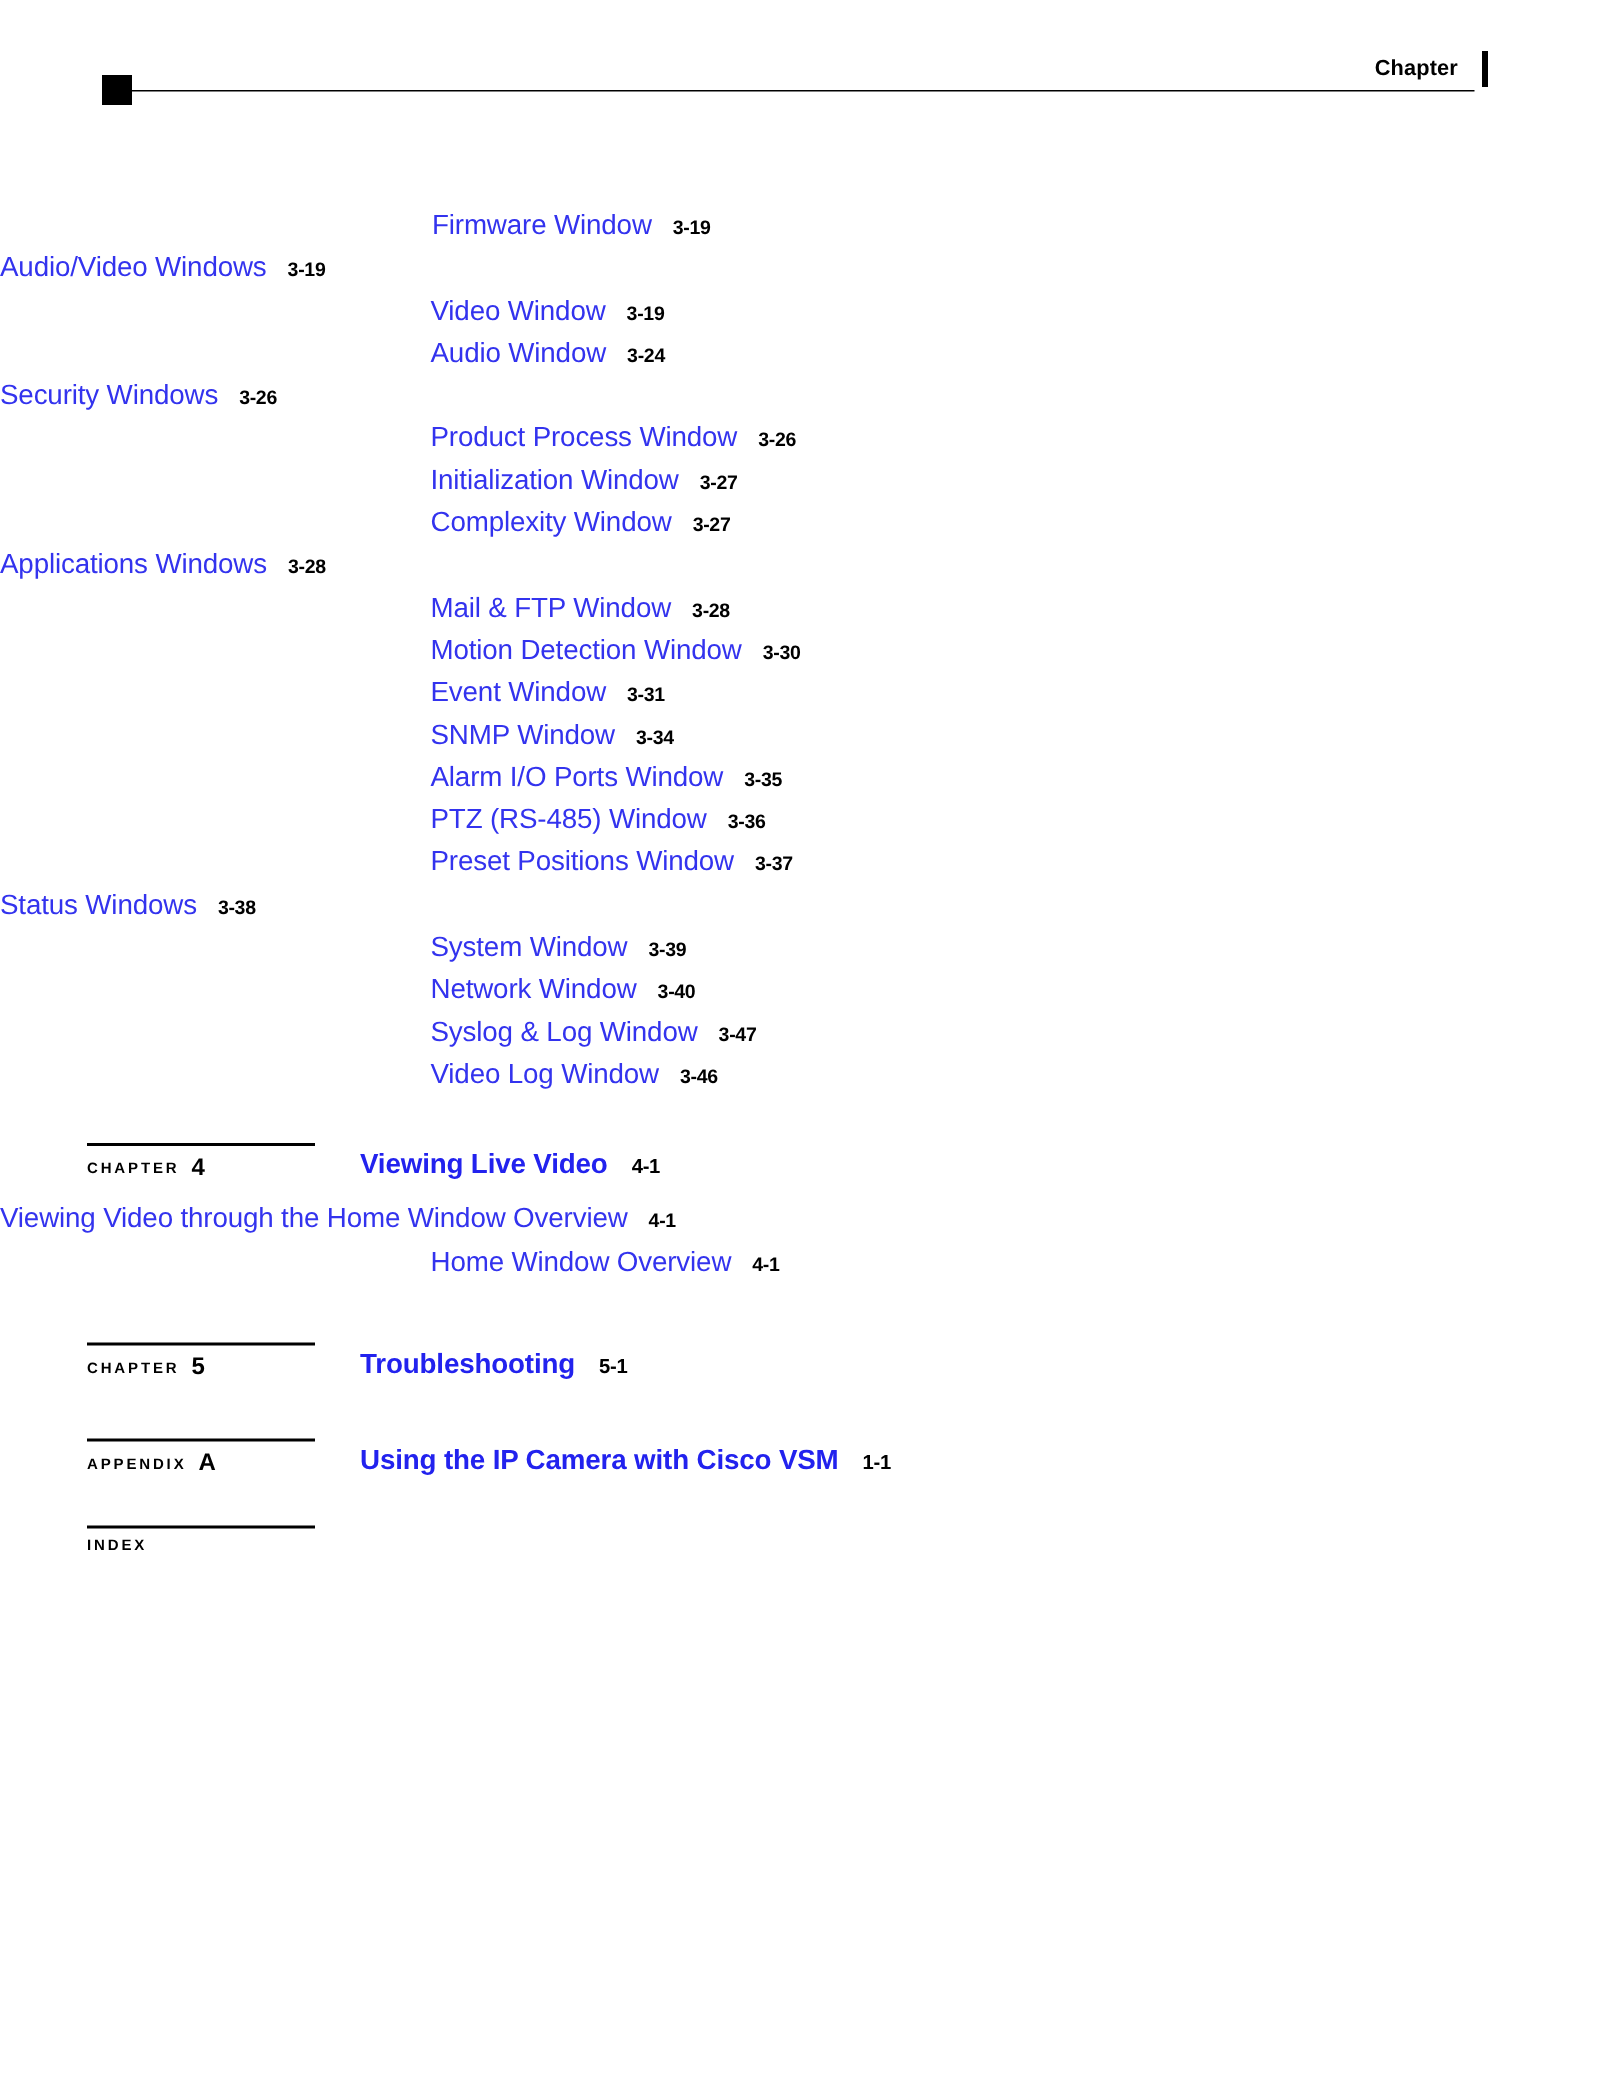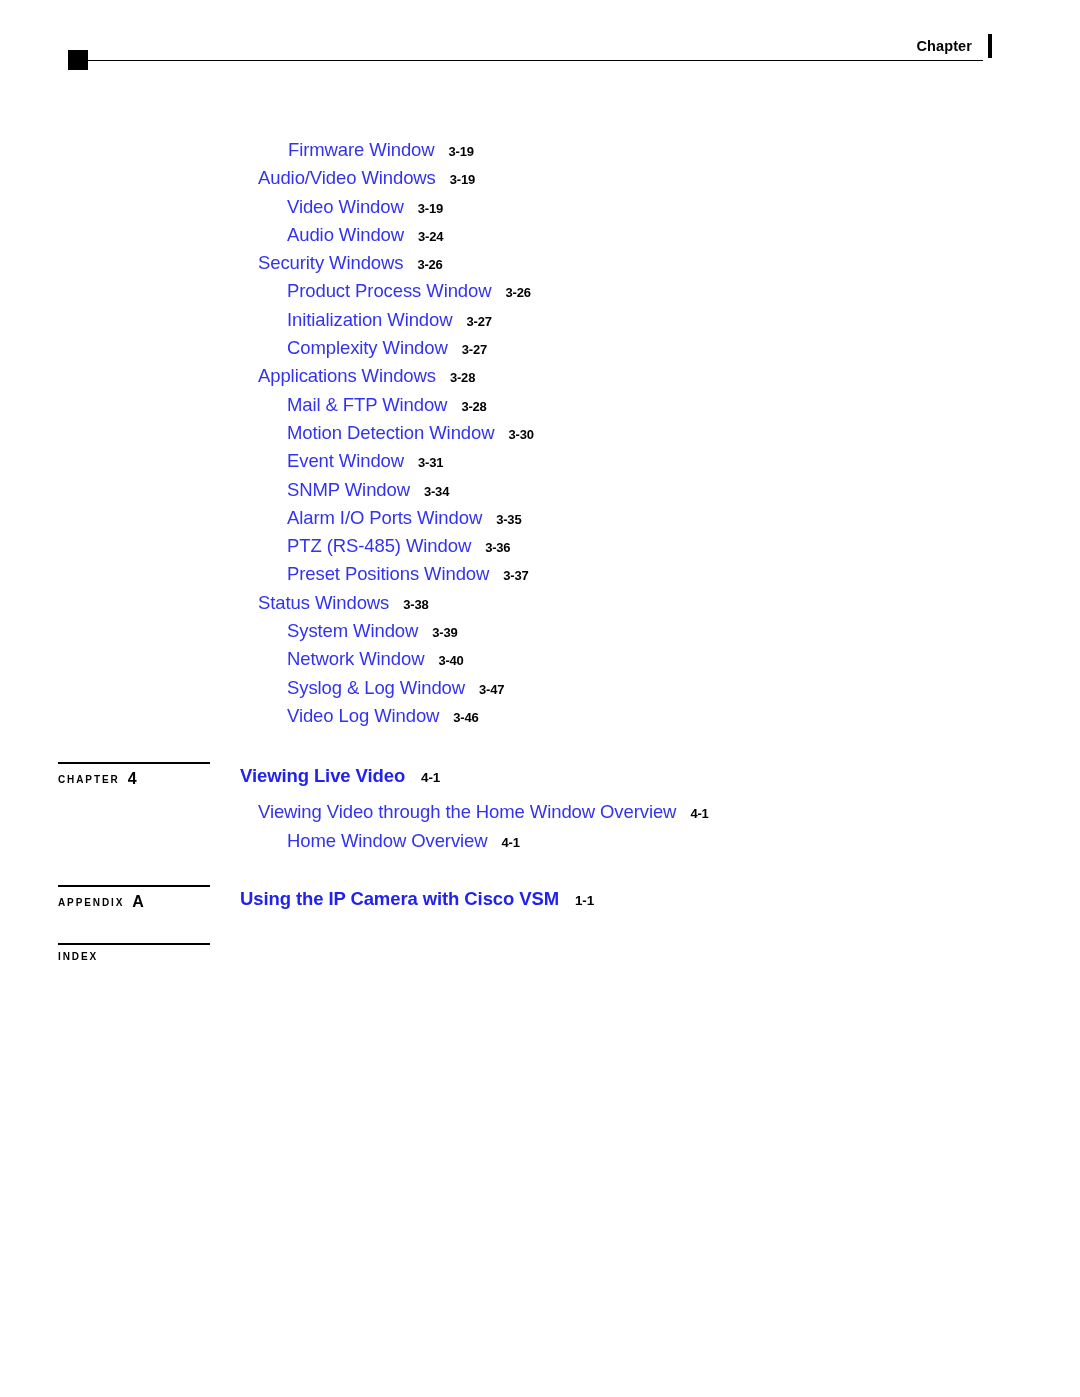--- a/index.html
+++ b/index.html
@@ -77,21 +77,21 @@
     letter-spacing: -0.1px;
   }
   .toc-page {
     font-size: 13px;
     font-weight: bold;
     color: #000000;
     letter-spacing: -0.2px;
     padding-left: 14px;
   }
   
-  .lvl2 { padding-left: 258px; }
+  .lvl2 { }
   .lvl3 { padding-left: 287px; }
   .lvl4 { padding-left: 288px; }
 
   
   .chapter-block {
     position: relative;
     white-space: nowrap;
   }
   .chap-rule {
     position: absolute;
@@ -175,20 +175,26 @@
       <div class="chapter-block" style="margin-top: 32px;">
         <div class="chap-rule"></div>
         <div class="chap-label">CHAPTER<span class="chap-num">4</span></div>
         <div class="chap-title"><span>Viewing Live Video</span><span class="toc-page">4-1</span></div>
         <div style="height: 34px;"></div>
         <div style="padding-top: 2px;">
           <div class="toc-row lvl2"><span class="toc-title">Viewing Video through the Home Window Overview</span><span class="toc-page">4-1</span></div>
           <div class="toc-row lvl3"><span class="toc-title">Home Window Overview</span><span class="toc-page">4-1</span></div>
         </div>
       </div>
+      <div class="chapter-block" style="margin-top: 40px;">
+        <div class="chap-rule"></div>
+        <div class="chap-label">CHAPTER<span class="chap-num">5</span></div>
+        <div class="chap-title"><span>Troubleshooting</span><span class="toc-page">5-1</span></div>
+        <div style="height: 34px;"></div>
+      </div>
       <div class="chapter-block" style="margin-top: 30px;">
         <div class="chap-rule"></div>
         <div class="chap-label">APPENDIX<span class="chap-num">A</span></div>
         <div class="chap-title"><span>Using the IP Camera with Cisco VSM</span><span class="toc-page">1-1</span></div>
         <div style="height: 34px;"></div>
       </div>
       <div class="chapter-block" style="margin-top: 24px; padding-left: 36px;">
         <div class="chap-rule"></div>
         <div class="chap-label">INDEX</div>
         <div style="height: 34px;"></div>

